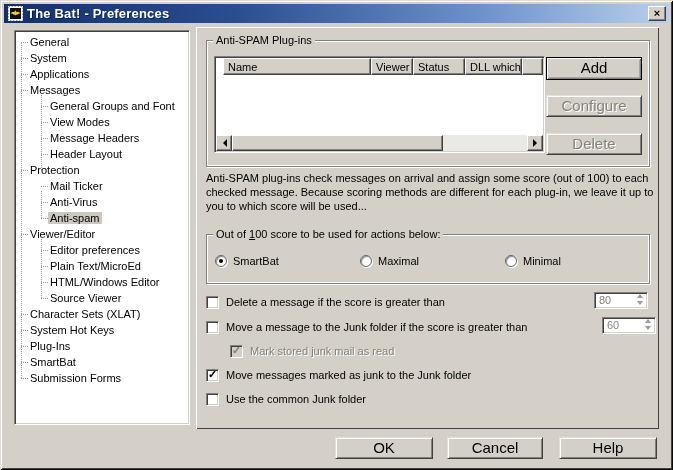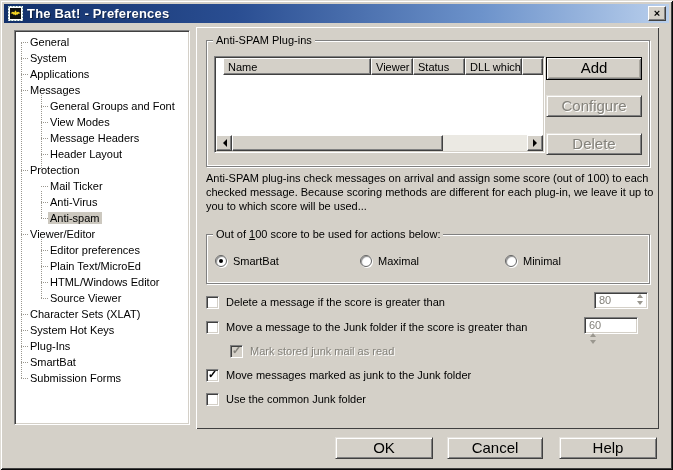--- a/index.html
+++ b/index.html
@@ -266,21 +266,21 @@
       <span class="spin-btns">
           <span class="tri-up"></span>
           <span class="tri-down"></span>
         </span>
     </div>
 
     <div class="check-row" style="left:10px; top:292px;">
       <span class="checkbox"></span>
       <span class="cb-label">Move a message to the Junk folder if the score is greater than</span>
     </div>
-    <div class="spinner" style="left:388px; top:290px;flex-direction:column;">
+    <div class="spinner" style="left:406px; top:290px;">
       <span class="spin-value">60</span>
       <span class="spin-btns">
           <span class="tri-up"></span>
           <span class="tri-down"></span>
         </span>
     </div>
 
     <div class="check-row" style="left:34px; top:316px;">
       <span class="checkbox checked disabled"></span>
       <span class="cb-label disabled">Mark stored junk mail as read</span>

